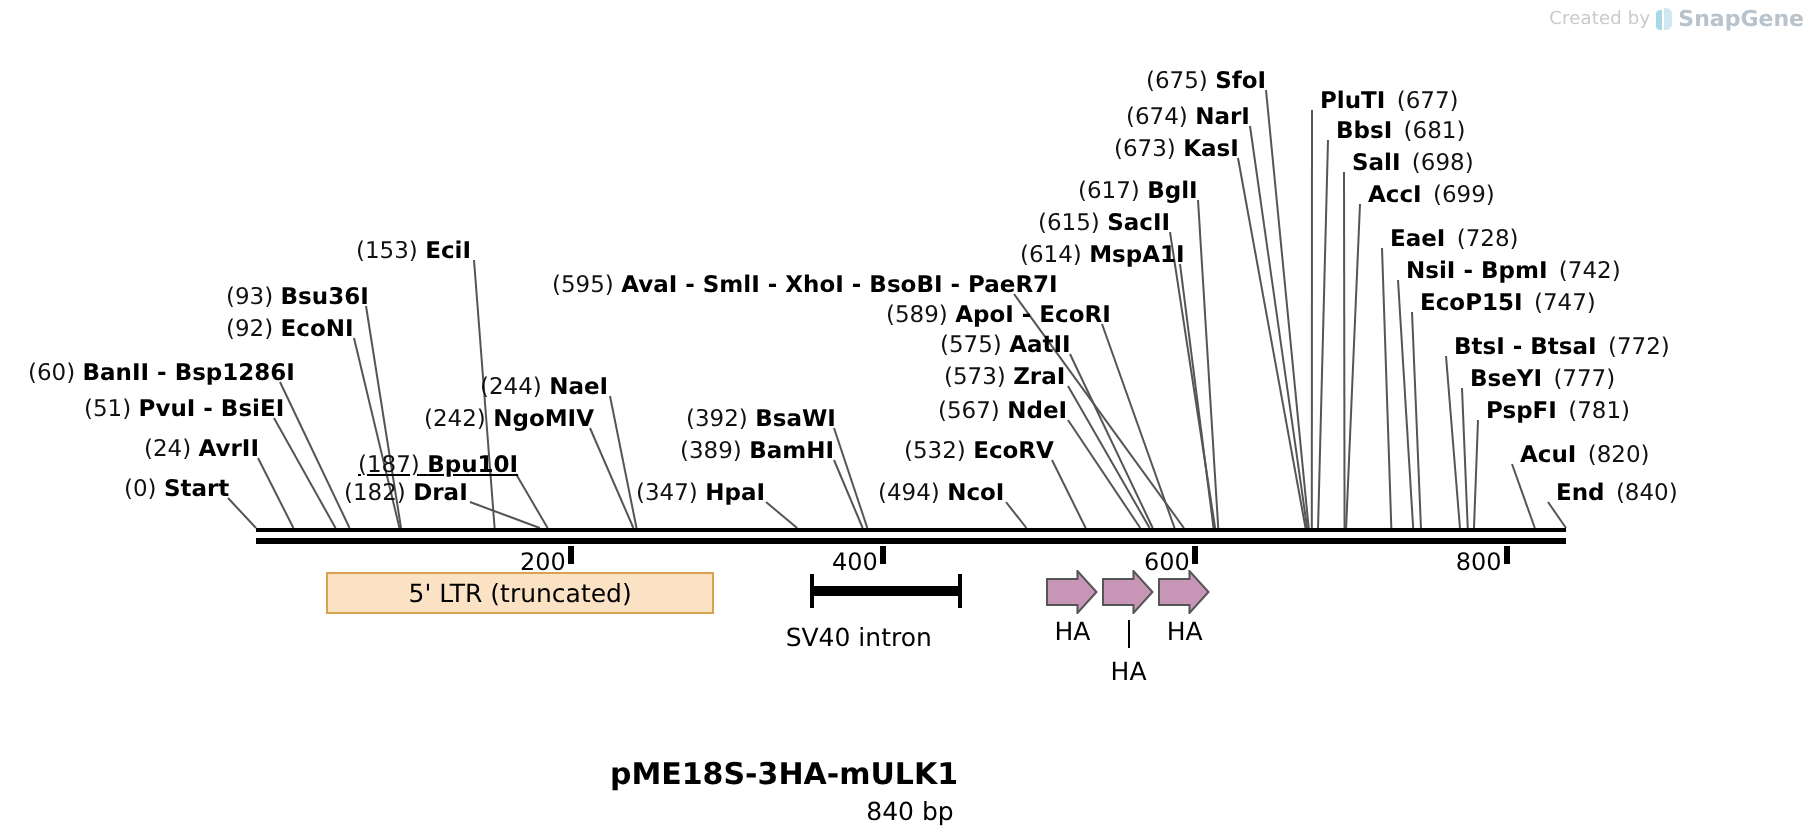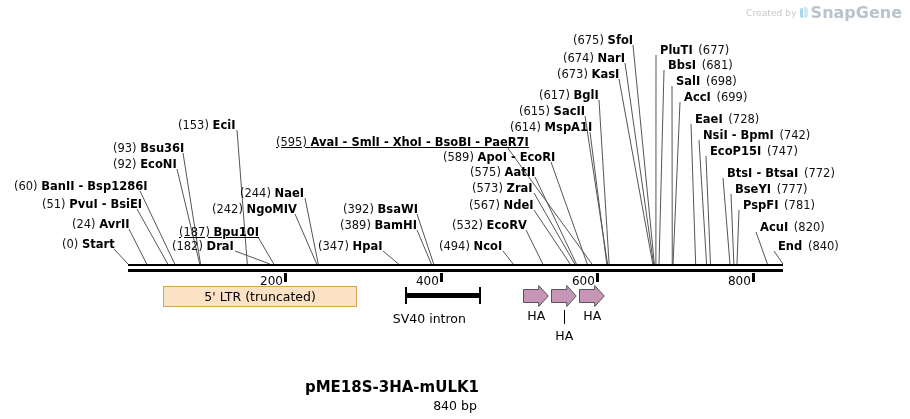--- a/index.html
+++ b/index.html
@@ -11,21 +11,21 @@
   }
   #map{position:absolute;left:0;top:0;width:910px;height:419px;}
 
   
   .watermark{
     position:absolute;right:8px;top:3px;
     display:flex;align-items:center;gap:3px;
     font-size:9px;color:#c9c9c9;letter-spacing:.1px;
     user-select:none;
   }
-  .watermark .wm-brand{color:#b9c3cb;font-size:16px;font-weight:600;letter-spacing:0px;}
+  .watermark .wm-brand{color:#b9c3cb;font-size:11px;font-weight:600;letter-spacing:0px;}
   .wm-leaf{display:inline-block;width:8px;height:12px;position:relative;}
   .wm-leaf i{position:absolute;display:block;}
   .wm-leaf i.l{left:0;top:1px;width:3px;height:10px;background:#a8d8e8;border-radius:2px 0 0 2px;}
   .wm-leaf i.r{left:4px;top:0px;width:4px;height:11px;background:#cfe7f0;border-radius:0 3px 3px 0;}
 
   
   .lbl{
     position:absolute;white-space:nowrap;font-size:11.5px;line-height:12px;
   }
   .lbl .pos{font-weight:400;color:#111;}
@@ -142,21 +142,21 @@
       <div class="lbl" style="left: 240px; top: 187px;"><span class="pos">(244)</span> <span class="nm">NaeI</span></div>
       <div class="lbl" style="left: 318px; top: 240px;"><span class="pos">(347)</span> <span class="nm">HpaI</span></div>
       <div class="lbl" style="left: 340px; top: 219px;"><span class="pos">(389)</span> <span class="nm">BamHI</span></div>
       <div class="lbl" style="left: 343px; top: 203px;"><span class="pos">(392)</span> <span class="nm">BsaWI</span></div>
       <div class="lbl" style="left: 439px; top: 240px;"><span class="pos">(494)</span> <span class="nm">NcoI</span></div>
       <div class="lbl" style="left: 452px; top: 219px;"><span class="pos">(532)</span> <span class="nm">EcoRV</span></div>
       <div class="lbl" style="left: 469px; top: 199px;"><span class="pos">(567)</span> <span class="nm">NdeI</span></div>
       <div class="lbl" style="left: 472px; top: 182px;"><span class="pos">(573)</span> <span class="nm">ZraI</span></div>
       <div class="lbl" style="left: 470px; top: 166px;"><span class="pos">(575)</span> <span class="nm">AatII</span></div>
       <div class="lbl" style="left: 443px; top: 151px;"><span class="pos">(589)</span> <span class="nm">ApoI - EcoRI</span></div>
-      <div class="lbl" style="left: 276px; top: 136px; text-decoration: underline;"><span class="pos">(595)</span> <span class="nm">AvaI - SmlI - XhoI - BsoBI - PaeR7I</span></div>
+      <div class="lbl" style="left: 276px; top: 136px;"><span class="pos">(595)</span> <span class="nm">AvaI - SmlI - XhoI - BsoBI - PaeR7I</span></div>
       <div class="lbl" style="left: 510px; top: 121px; text-align: right;"><span class="pos">(614)</span> <span class="nm">MspA1I</span></div>
       <div class="lbl" style="left: 519px; top: 105px;"><span class="pos">(615)</span> <span class="nm">SacII</span></div>
       <div class="lbl" style="left: 539px; top: 89px;"><span class="pos">(617)</span> <span class="nm">BglI</span></div>
       <div class="lbl" style="left: 557px; top: 68px;"><span class="pos">(673)</span> <span class="nm">KasI</span></div>
       <div class="lbl" style="left: 563px; top: 52px;"><span class="pos">(674)</span> <span class="nm">NarI</span></div>
       <div class="lbl" style="left: 573px; top: 34px;"><span class="pos">(675)</span> <span class="nm">SfoI</span></div>
       <div class="lbl right" style="left: 660px; top: 44px;"><span class="nm">PluTI</span> <span class="pos">(677)</span></div>
       <div class="lbl right" style="left: 668px; top: 59px;"><span class="nm">BbsI</span> <span class="pos">(681)</span></div>
       <div class="lbl right" style="left: 676px; top: 75px;"><span class="nm">SalI</span> <span class="pos">(698)</span></div>
       <div class="lbl right" style="left: 684px; top: 91px;"><span class="nm">AccI</span> <span class="pos">(699)</span></div>

